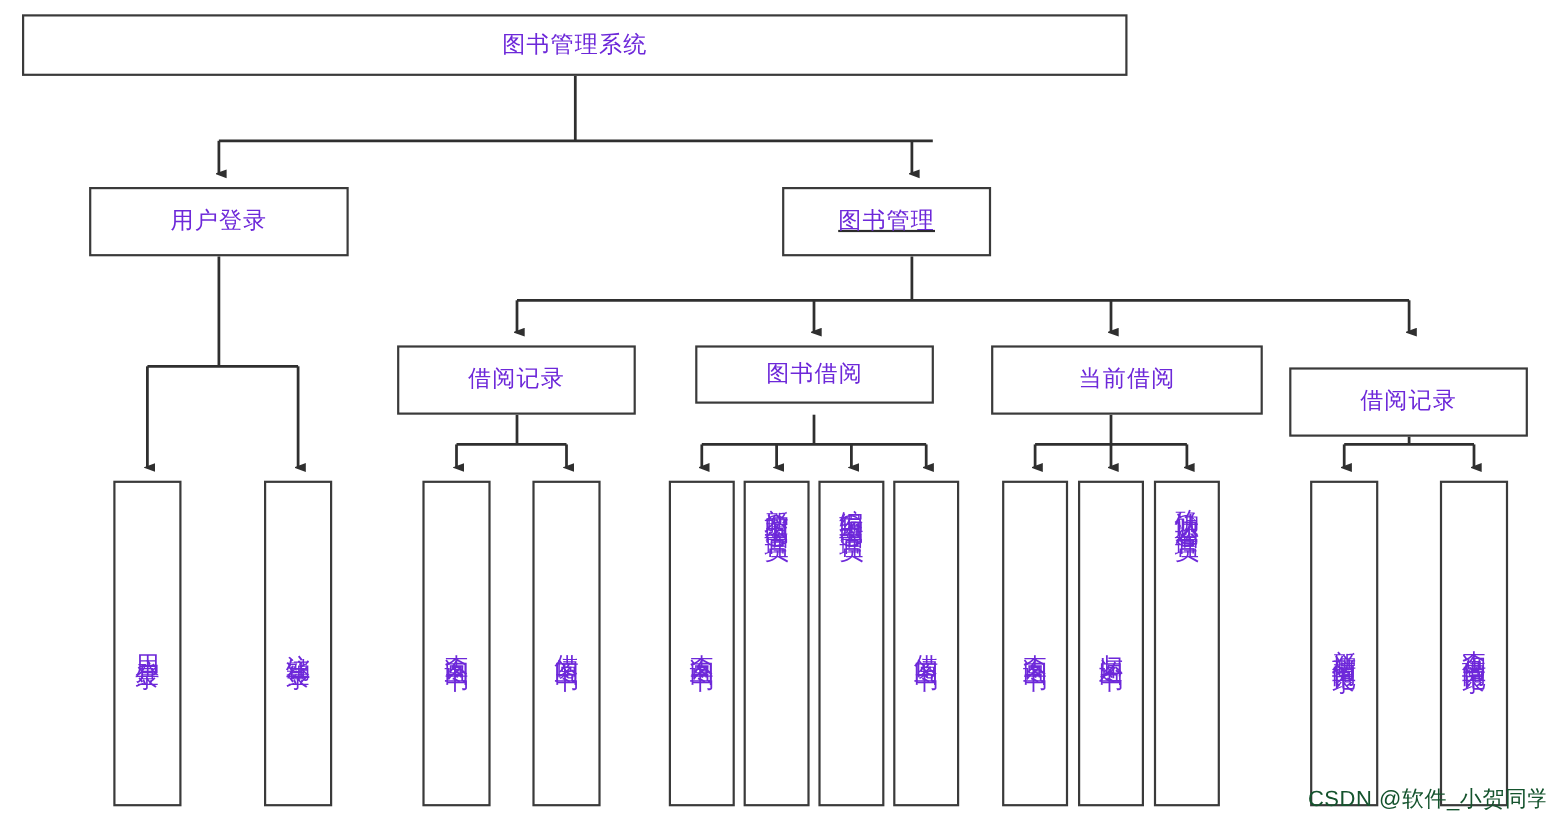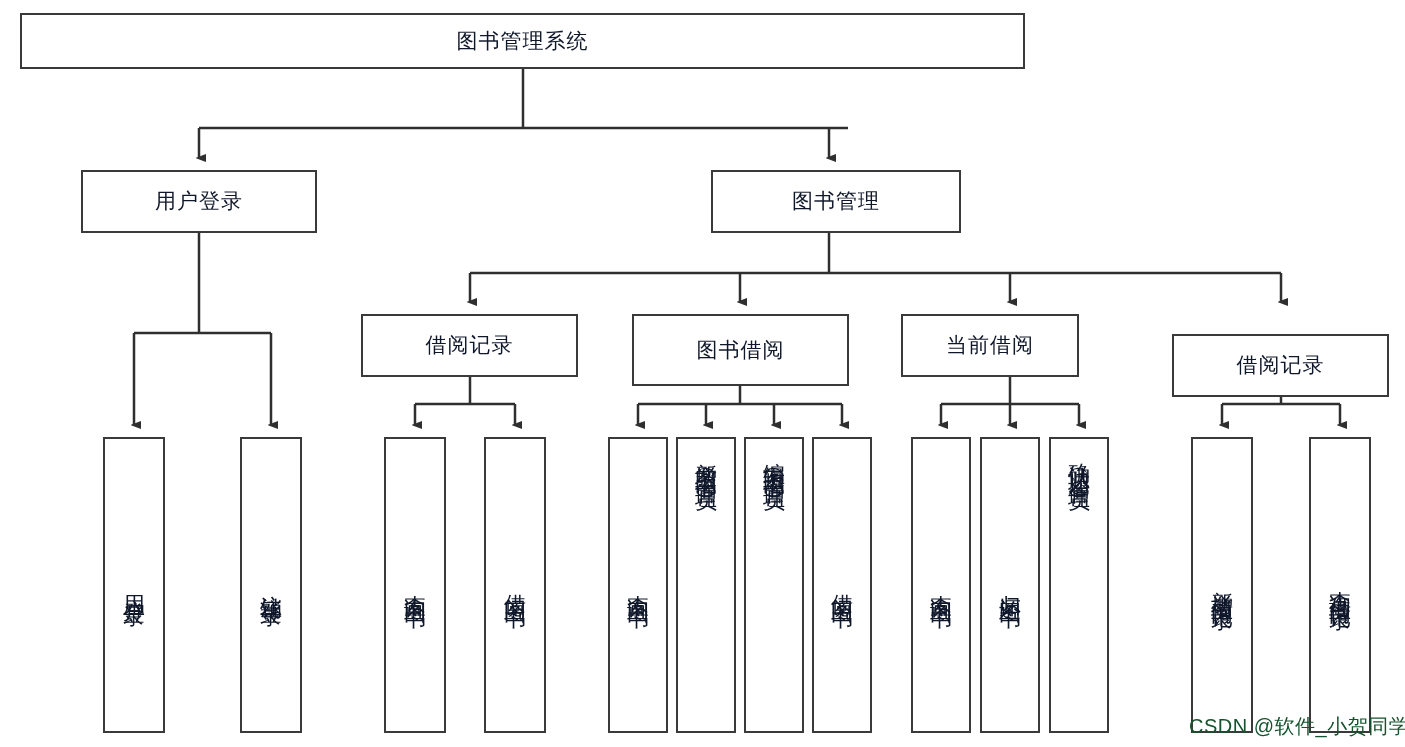--- a/index.html
+++ b/index.html
@@ -36,21 +36,21 @@
     align-items: center;
     justify-content: center;
     color: #2b2b2b;
     z-index: 2;
   }
   .node .label {
     font-size: 21px;
     line-height: 1.15;
     letter-spacing: 1px;
     white-space: nowrap;
-    color: #0f172a;
+    color: #6d28d9;
   }
   .node.leaf {
     align-items: flex-start;
     justify-content: center;
     padding-top: 6px;
   }
   .node.leaf .label {
     writing-mode: vertical-rl;
     text-orientation: upright;
     font-size: 22px;
@@ -128,31 +128,31 @@
     </g>
   </svg>
 
   <div class="node" style="left:20px; top:13px; width:1005px; height:56px;">
     <span class="label">图书管理系统</span>
   </div>
 
   <div class="node" style="left:81px; top:170px; width:236px; height:63px;">
     <span class="label">用户登录</span>
   </div>
-  <div class="node" style="left:711px; top:170px; width:250px; height:63px;">
+  <div class="node" style="left:711px; top:170px; width:190px; height:63px;text-decoration:underline;">
     <span class="label">图书管理</span>
   </div>
 
   <div class="node" style="left:361px; top:314px; width:217px; height:63px;">
     <span class="label">借阅记录</span>
   </div>
-  <div class="node" style="left:632px; top:314px; width:217px; height:72px;">
+  <div class="node" style="left:632px; top:314px; width:217px; height:53px;">
     <span class="label">图书借阅</span>
   </div>
-  <div class="node" style="left:901px; top:314px; width:178px; height:63px;">
+  <div class="node" style="left:901px; top:314px; width:247px; height:63px;">
     <span class="label">当前借阅</span>
   </div>
   <div class="node" style="left:1172px; top:314px; width:217px; height:63px;margin-top:20px;">
     <span class="label">借阅记录</span>
   </div>
 
   <div class="node leaf centered" style="left:103px; top:437px; width:62px; height:296px;">
     <span class="label">用户登录</span>
   </div>
   <div class="node leaf centered" style="left:240px; top:437px; width:62px; height:296px;">

